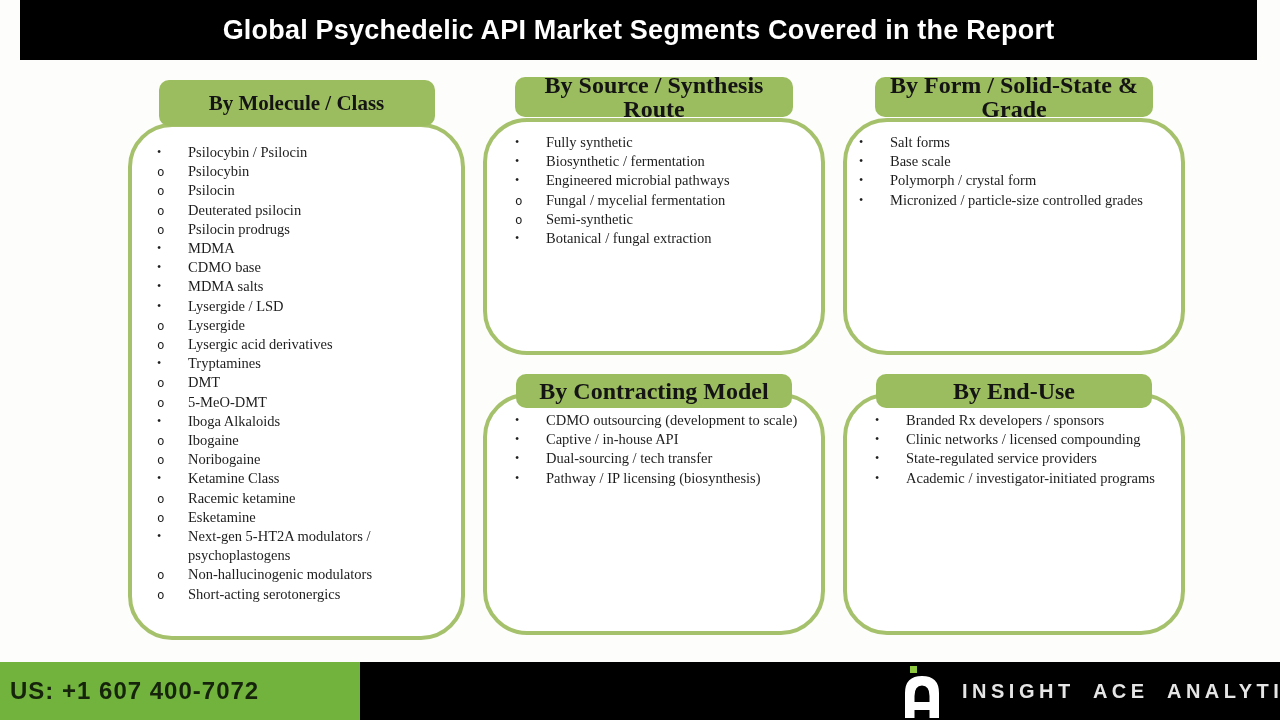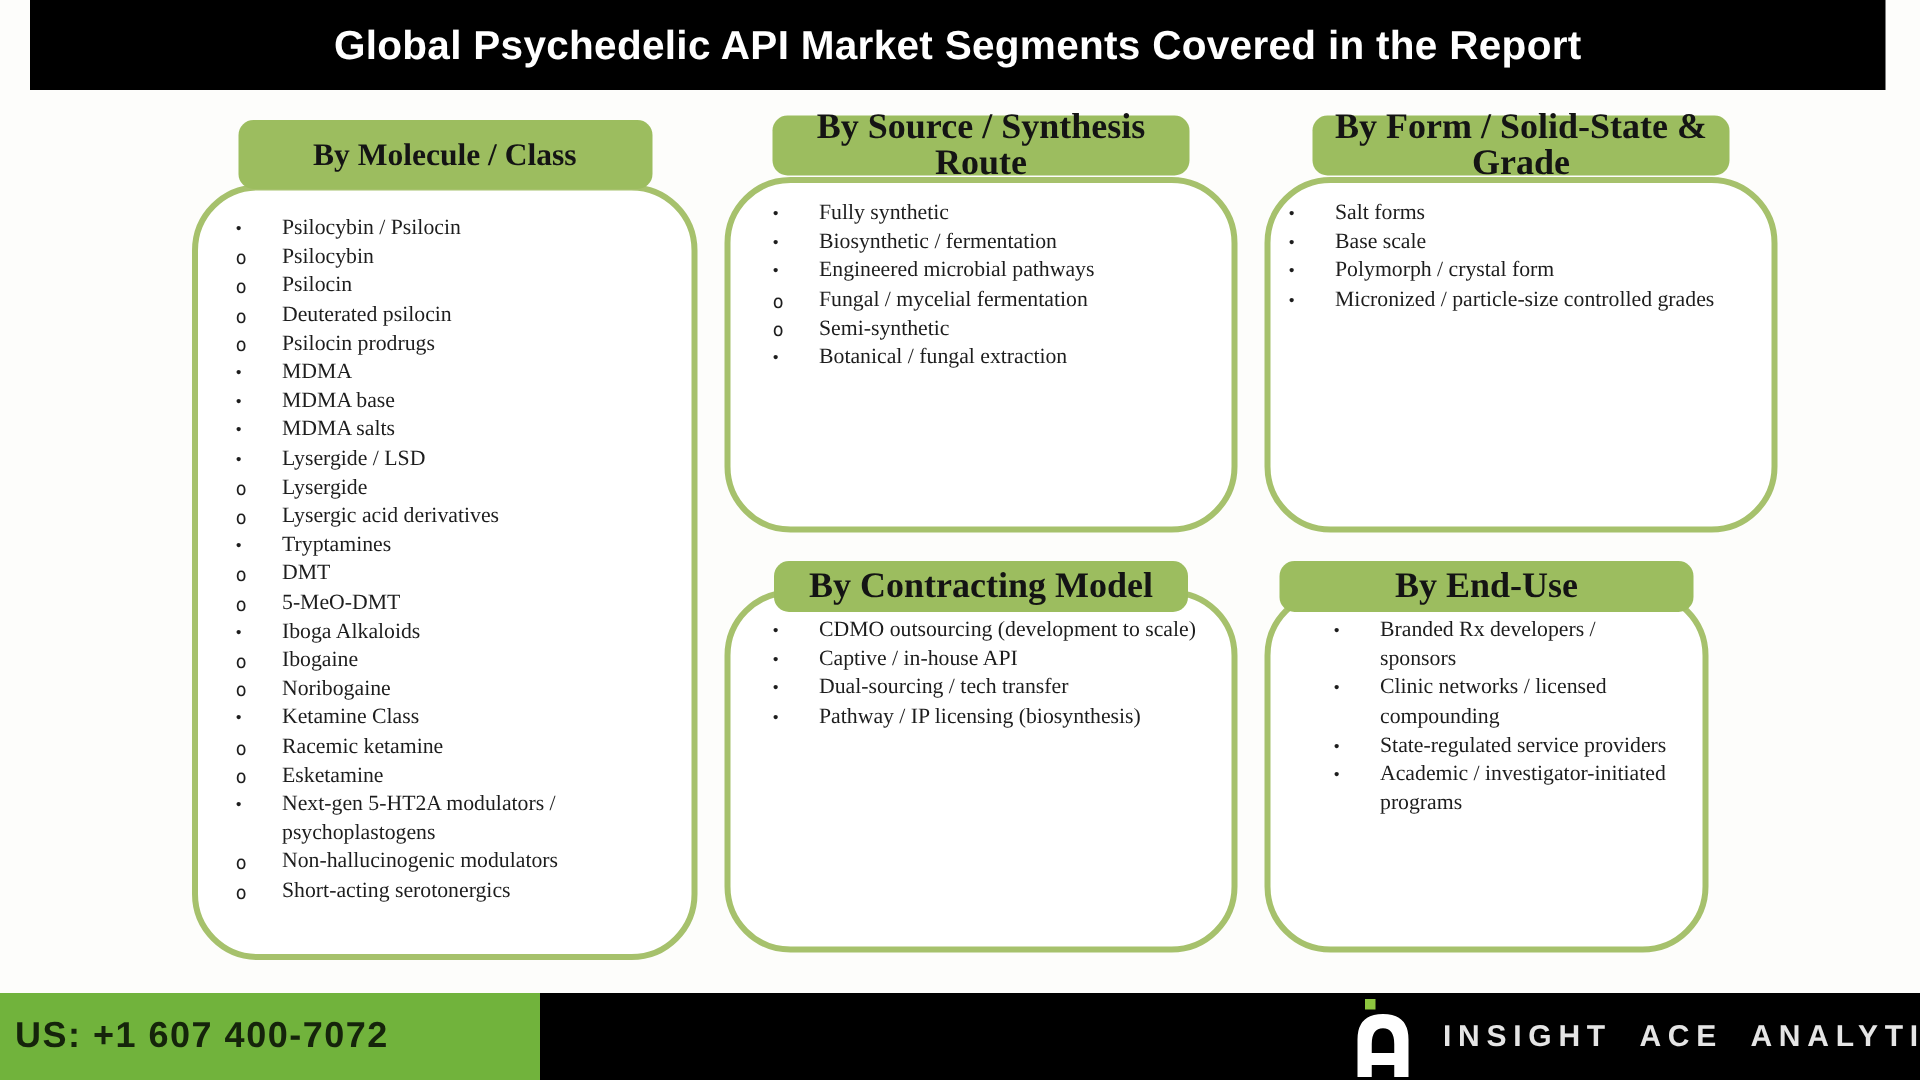--- a/index.html
+++ b/index.html
@@ -40,21 +40,21 @@
   .item { display:flex; font-size:14.5px; line-height:19.2px; color:var(--list-text,#1d1d1d); }
   .marker { flex:0 0 34px; width:34px; padding-left:3px; }
   .lvl1 .marker { font-size:12px; }
   .lvl2 .marker { font-family:"DejaVu Sans Mono",monospace; font-size:12.5px; }
   .txt { flex:1; padding-right:6px; }
 
   .panel-molecule    { left:128px; top:123px; width:337px; height:517px; padding:16px 14px 0 22px; }
   .panel-source      { left:483px; top:118px; width:342px; height:237px; padding:11px 14px 0 25px; }
   .panel-form        { left:843px; top:118px; width:342px; height:237px; padding:11px 14px 0 9px; }
   .panel-contracting { left:483px; top:393px; width:342px; height:242px; padding:14px 14px 0 25px; }
-  .panel-enduse      { left:843px; top:393px; width:296px; height:242px; padding:14px 14px 0 39px; }
+  .panel-enduse      { left:843px; top:393px; width:342px; height:242px; padding:14px 14px 0 25px; }
 
   
   .footer-green {
     position:absolute; left:0; top:662px; width:360px; height:58px;
     background:var(--footer-green,#71b33c);
     display:flex; align-items:center; padding-left:10px;
   }
   .footer-green .phone {
     font-family:"Liberation Sans","DejaVu Sans",sans-serif;
     font-weight:bold; font-size:24px; letter-spacing:1px;
@@ -105,21 +105,21 @@
         <li class="item lvl2">
           <span class="marker">o</span>
           <span class="txt">Psilocin prodrugs</span>
         </li>
         <li class="item lvl1">
           <span class="marker">•</span>
           <span class="txt">MDMA</span>
         </li>
         <li class="item lvl1">
           <span class="marker">•</span>
-          <span class="txt">MDMA base</span>
+          <span class="txt">CDMO base</span>
         </li>
         <li class="item lvl1">
           <span class="marker">•</span>
           <span class="txt">MDMA salts</span>
         </li>
         <li class="item lvl1">
           <span class="marker">•</span>
           <span class="txt">Lysergide / LSD</span>
         </li>
         <li class="item lvl2">

